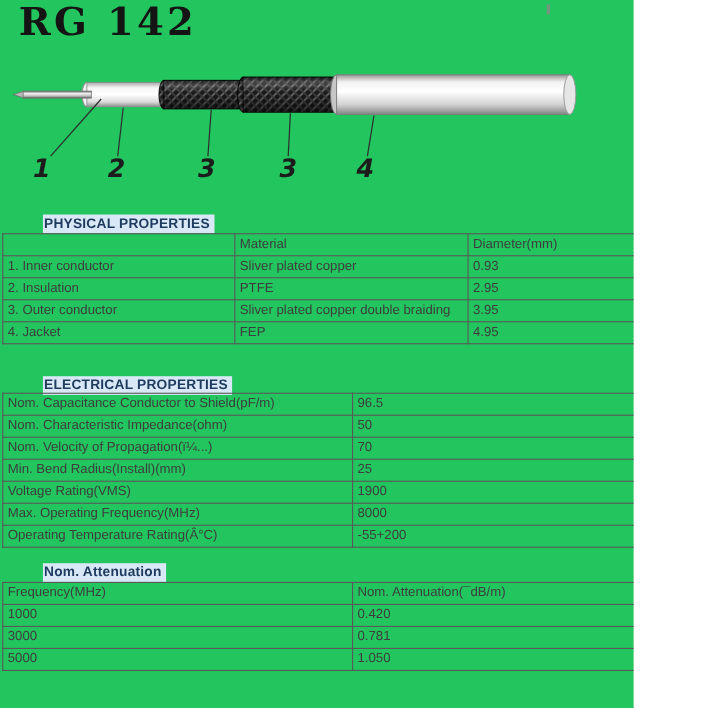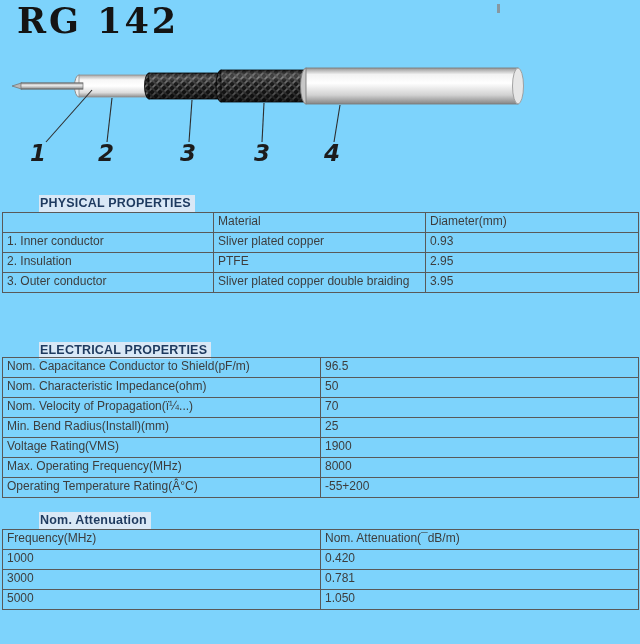--- a/index.html
+++ b/index.html
@@ -1,17 +1,17 @@
 <!DOCTYPE html>
 <html><head>
 <meta charset="utf-8">
 <style>
   html,body { margin:0; padding:0; background:#ffffff; }
   .page {
-    position:relative; width:640px; height:644px; background:#7dd3fc;
+    position:relative; width:576px; height:644px; background:#22c55e;
     font-family:"Liberation Sans", sans-serif; overflow:hidden;
   }
   .title {
     position:absolute; left:17px; top:0px;
     font-family:"DejaVu Serif", serif; font-weight:bold; font-size:35px;
     color:#141414; letter-spacing:3px;
   }
   .stray-mark {
     position:absolute; left:497px; top:4px; width:3px; height:9px;
     background:#8a8a8a; opacity:.8;
@@ -156,20 +156,25 @@
       <tr>
         <td>2. Insulation</td>
         <td>PTFE</td>
         <td>2.95</td>
       </tr>
       <tr>
         <td>3. Outer conductor</td>
         <td>Sliver plated copper double braiding</td>
         <td>3.95</td>
       </tr>
+      <tr>
+        <td>4. Jacket</td>
+        <td>FEP</td>
+        <td>4.95</td>
+      </tr>
     </tbody>
   </table>
 
   <div class="section-head" id="head-electrical">ELECTRICAL PROPERTIES</div>
 
   <table class="spec half" id="table-electrical">
     <colgroup>
         <col class="c1">
         <col class="c2">
       </colgroup>

